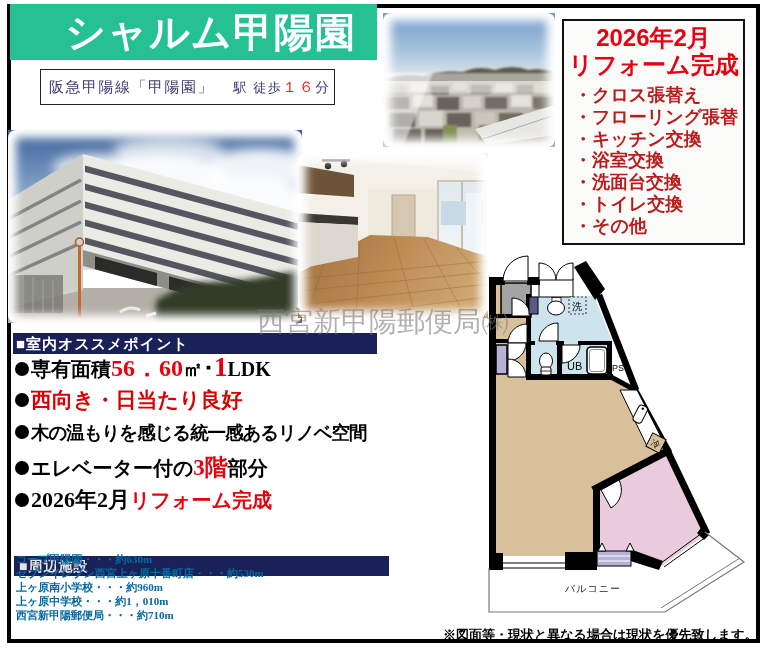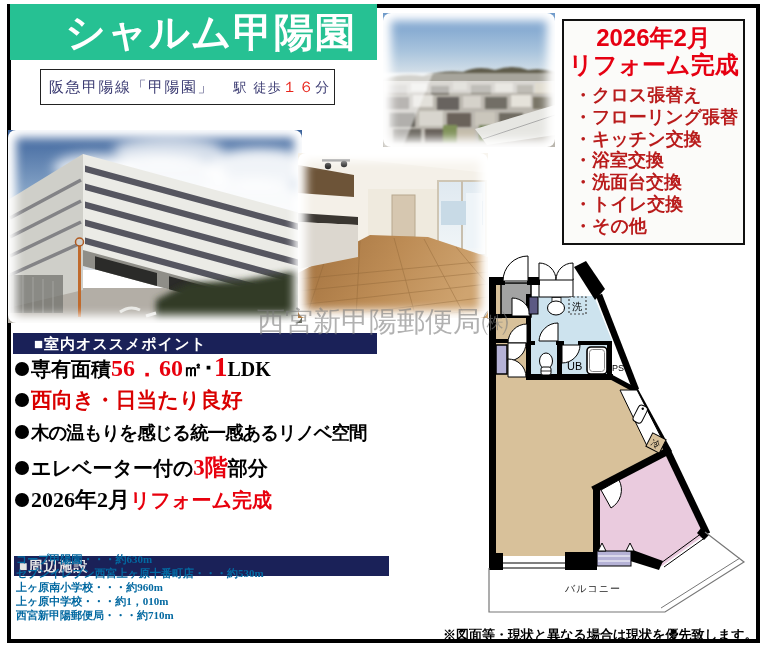--- a/index.html
+++ b/index.html
@@ -205,21 +205,21 @@
 </svg>
 <div class="photo-edge"></div>
 </div>
 
 <div class="abs" style="left:562px;top:19px;width:183px;height:226px;border:2px solid #111;box-sizing:border-box;background:#fbfbf9;"></div>
 
 <div class="abs" style="left:562px;top:24px;width:183px;text-align:center;color:#e60012;font-size:24px;font-weight:bold;line-height:27px;">2026年2月<br>リフォーム完成</div>
 
 <div class="abs" style="left:574px;top:85px;width:170px;color:#b91c1c;font-size:18px;font-weight:bold;line-height:21.8px;">・クロス張替え<br>・フローリング張替<br>・キッチン交換<br>・浴室交換<br>・洗面台交換<br>・トイレ交換<br>・その他</div>
 
-<div class="abs" style="left:13px;top:333px;width:364px;height:21px;background:#1a2158;color:#fff;font-size:15px;font-weight:bold;line-height:21px;padding-left:21px;box-sizing:border-box;letter-spacing:1px;">■室内オススメポイント</div>
+<div class="abs" style="left:13px;top:333px;width:364px;height:21px;background:#1a2158;color:#fff;font-size:15px;font-weight:bold;line-height:21px;padding-left:3px;box-sizing:border-box;letter-spacing:1px;">■室内オススメポイント</div>
 
 <div class="abs serif" style="left:15px;top:352px;height:28px;font-weight:bold;font-size:20px;color:#000;white-space:nowrap;"><span class="blt"></span>専有面積<span style="color:#e8000d;font-size:24px;">56．60</span>㎡<span style="font-size:22px;">･</span><span style="color:#e8000d;font-size:27px;">1</span><span style="font-size:20px;">LDK</span></div>
 
 <div class="abs serif" style="left:15px;top:386px;font-weight:bold;font-size:21px;color:#d90000;white-space:nowrap;"><span class="blt"></span>西向き・日当たり良好</div>
 
 <div class="abs serif" style="left:15px;top:420px;font-weight:bold;font-size:18.5px;letter-spacing:-1.1px;color:#000;white-space:nowrap;"><span class="blt"></span>木の温もりを感じる統一感あるリノベ空間</div>
 
 <div class="abs serif" style="left:15px;top:452px;font-weight:bold;font-size:20px;color:#000;white-space:nowrap;"><span class="blt"></span>エレベーター付の<span style="color:#e8000d;font-size:23px;margin-top:46px;">3階</span>部分</div>
 
 <div class="abs serif" style="left:15px;top:485px;font-weight:bold;font-size:20px;color:#000;white-space:nowrap;"><span class="blt"></span><span style="font-size:22px;">2026年2月</span><span style="color:#e8000d;">リフォーム完成</span></div>

